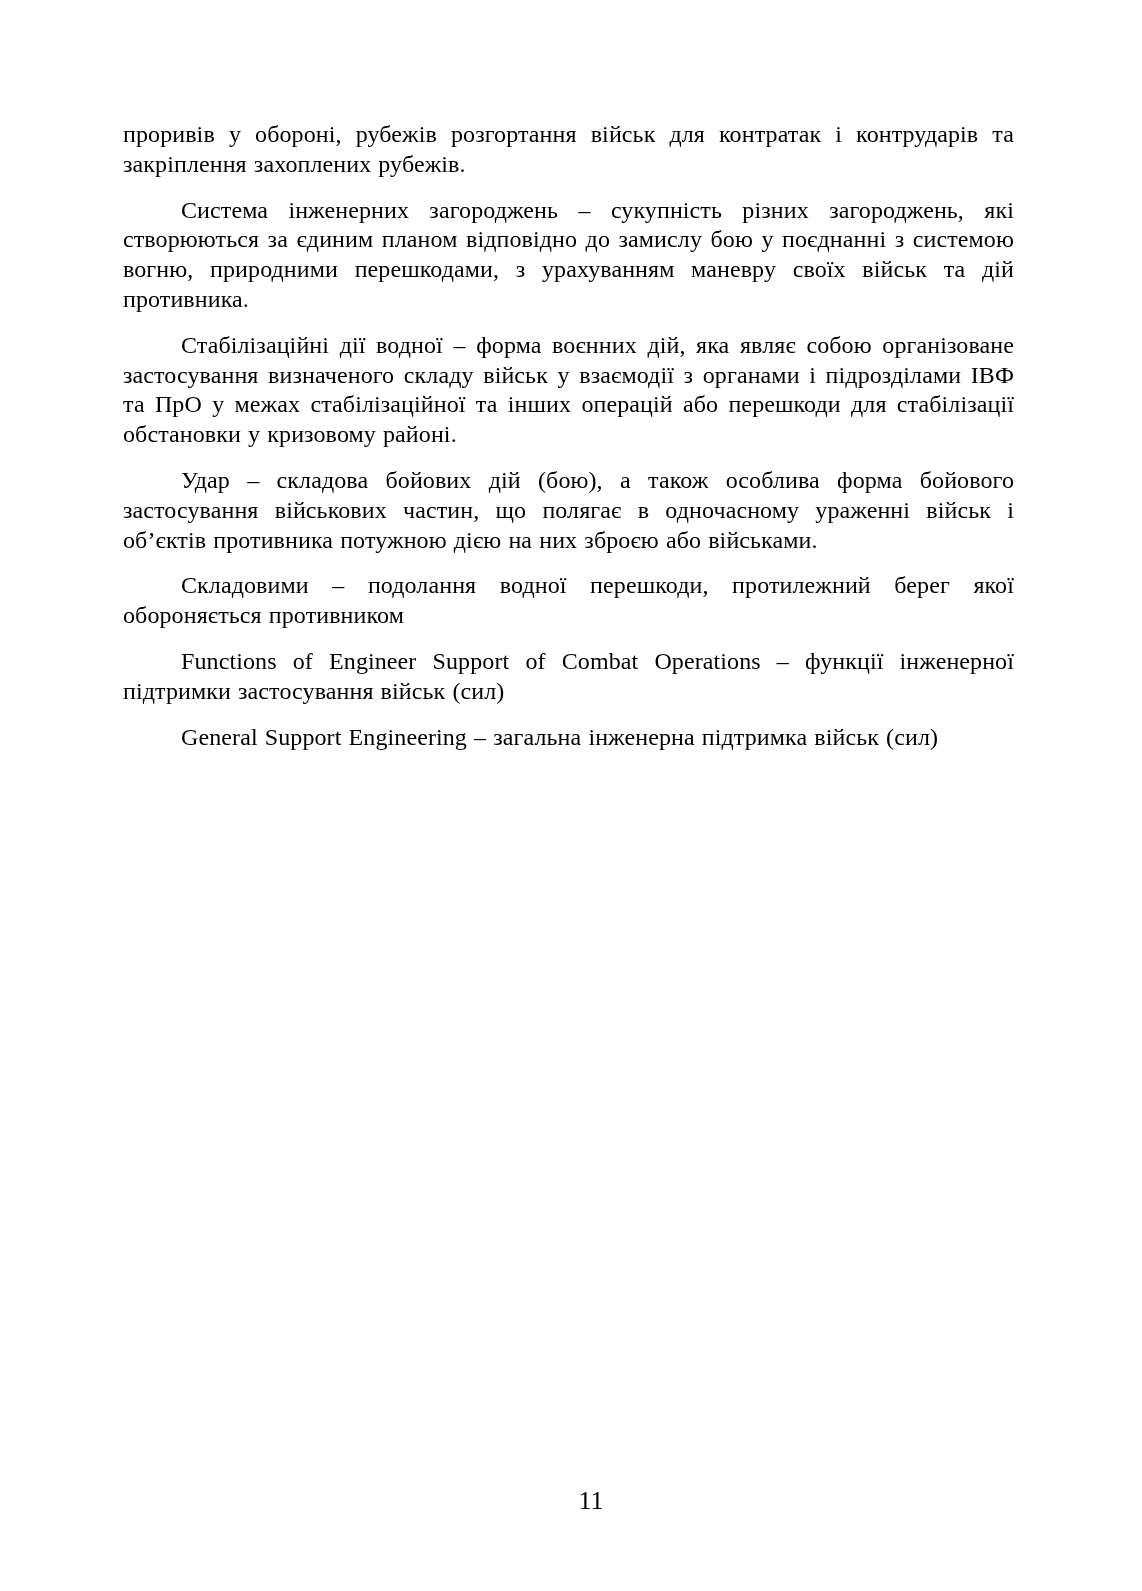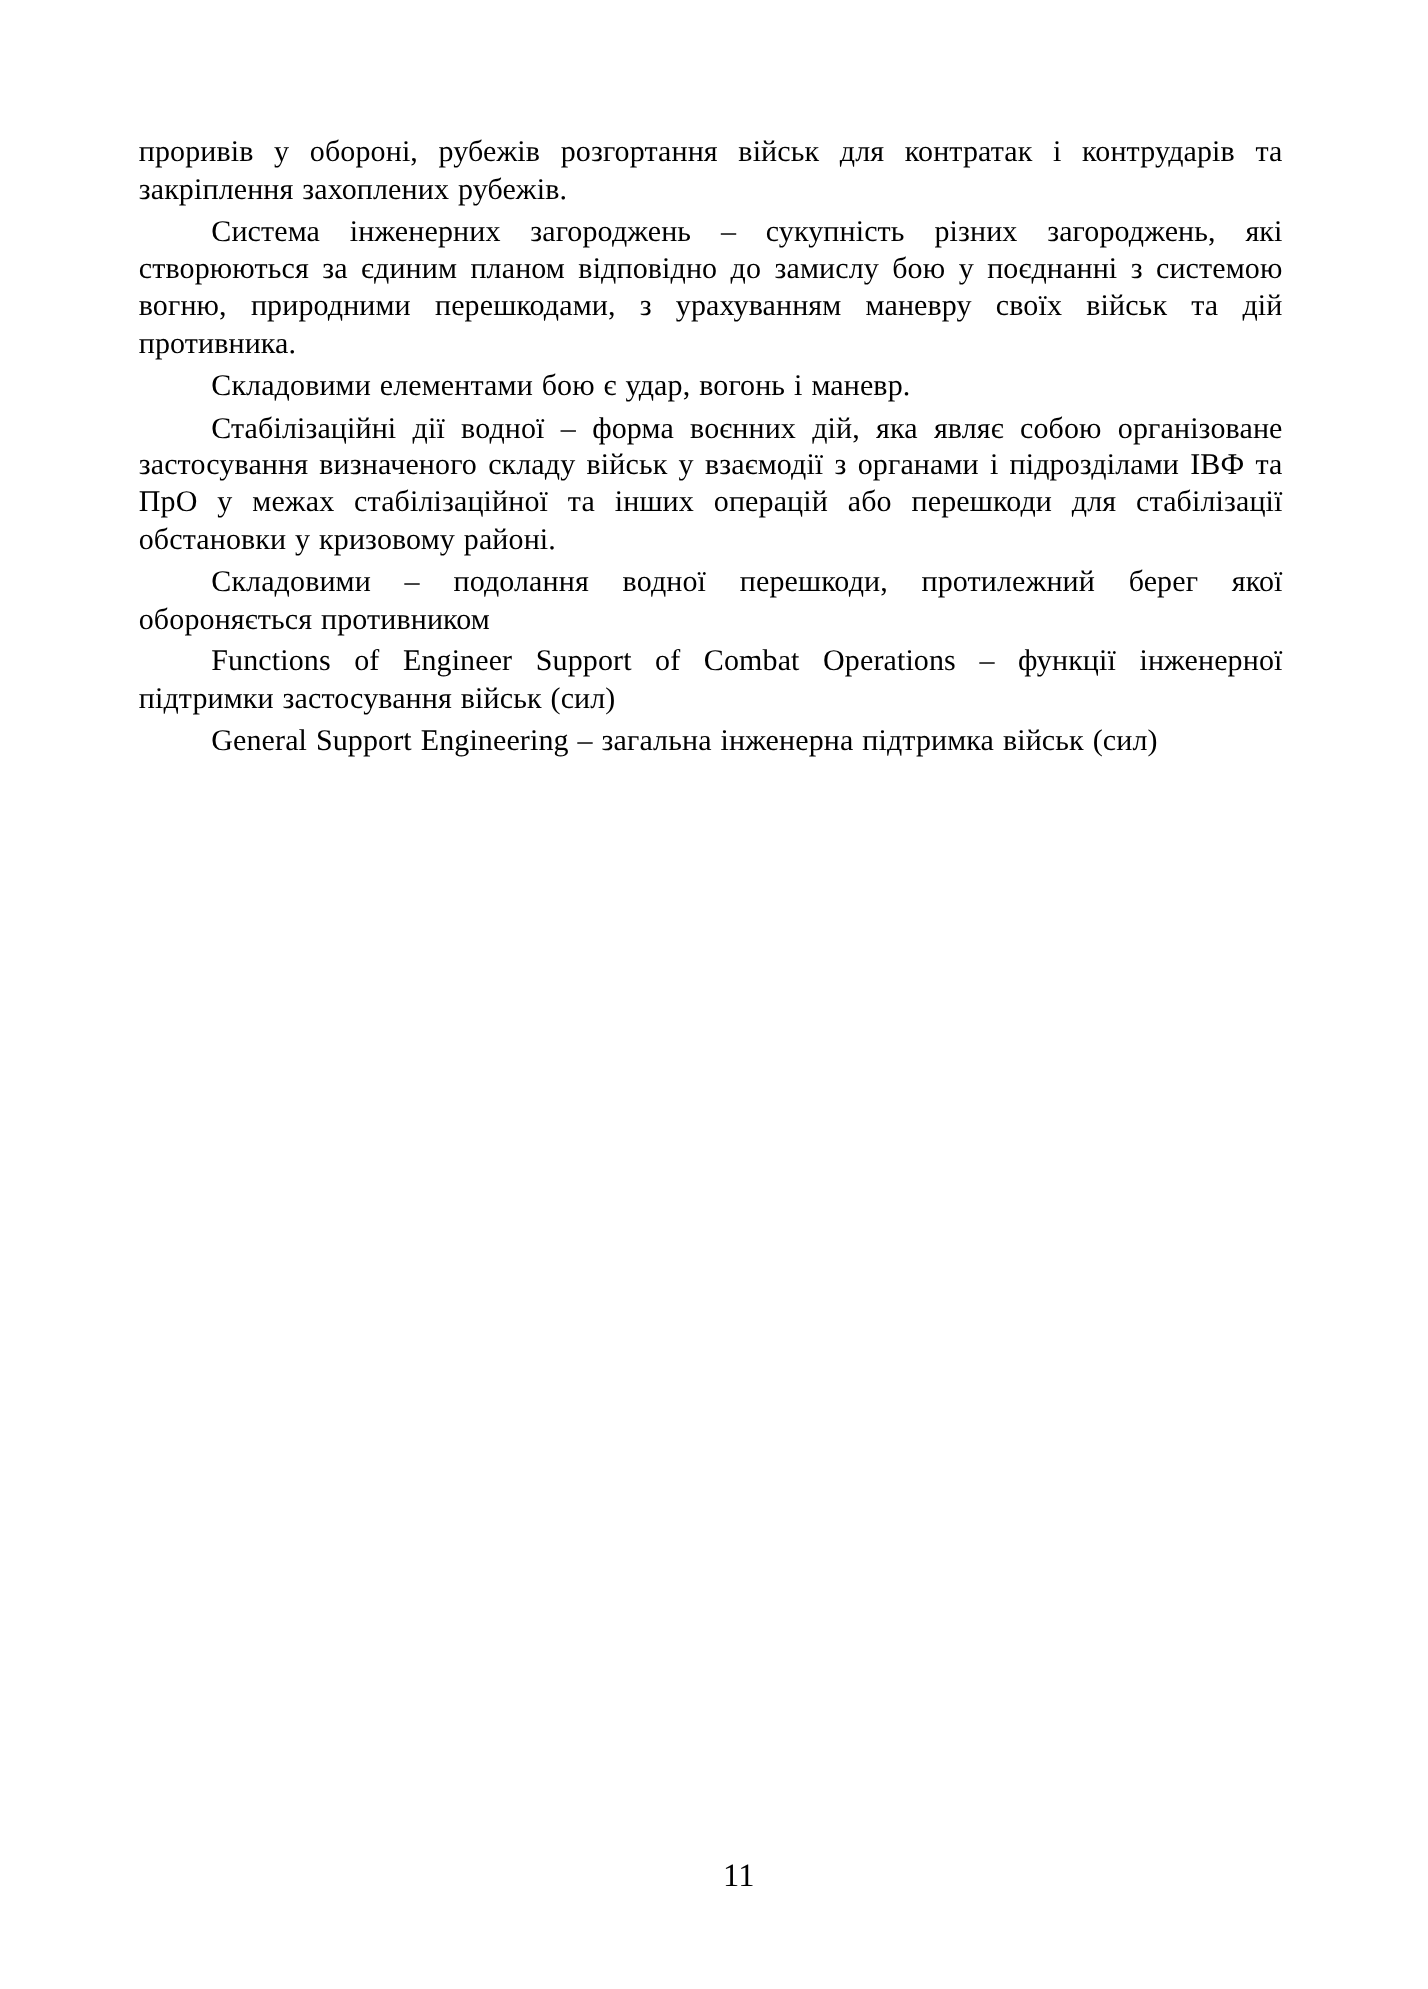--- a/index.html
+++ b/index.html
@@ -17,21 +17,21 @@
     font-family: "Liberation Serif", "DejaVu Serif", serif;
     color: #000000;
   }
   .text-block {
     position: absolute;
     left: 107px;
     top: 104px;
     width: 923px;
   }
   .para {
-    margin: 4px;
+    margin: 16px;
     font-size: 24px;
     line-height: 29.8px;
     text-align: justify;
     text-indent: 58px;
     letter-spacing: 0.1px;
     word-spacing: 1px;
   }
   .para.no-indent {
     text-indent: 0;
   }
@@ -49,20 +49,20 @@
     margin-left: 20px;
   }
 </style>
 </head>
 <body>
 
 <div class="page">
   <div class="text-block">
       <p class="para no-indent"><span class="">проривів у обороні, рубежів розгортання військ для контратак і контрударів та закріплення захоплених рубежів.</span></p>
       <p class="para"><span class="bold">Система інженерних загороджень</span><span class=""> – сукупність різних загороджень, які створюються за єдиним планом відповідно до замислу бою у поєднанні з системою вогню, природними перешкодами, з урахуванням маневру своїх військ та дій противника.</span></p>
-      <p class="para"><span class="">Складовими елементами бою є удар, вогонь і маневр.</span></p>
       <p class="para"><span class="bold">Стабілізаційні дії водної</span><span class=""> – форма воєнних дій, яка являє собою організоване застосування визначеного складу військ у взаємодії з органами і підрозділами ІВФ та ПрО у межах стабілізаційної та інших операцій або перешкоди для стабілізації обстановки у кризовому районі.</span></p>
+      <p class="para"><span class="bold">Удар</span><span class=""> – складова бойових дій (бою), а також особлива форма бойового застосування військових частин, що полягає в одночасному ураженні військ і об’єктів противника потужною дією на них зброєю або військами.</span></p>
       <p class="para"><span class="bold">Складовими</span><span class=""> – подолання водної перешкоди, протилежний берег якої обороняється противником</span></p>
       <p class="para"><span class="bold">Functions of Engineer Support of Combat Operations –</span><span class=""> функції інженерної підтримки застосування військ (сил)</span></p>
       <p class="para"><span class="bold">General Support Engineering</span><span class=""> – загальна інженерна підтримка військ (сил)</span></p>
     </div>
   <div class="page-number">11</div>
 </div>
 
 </body></html>

